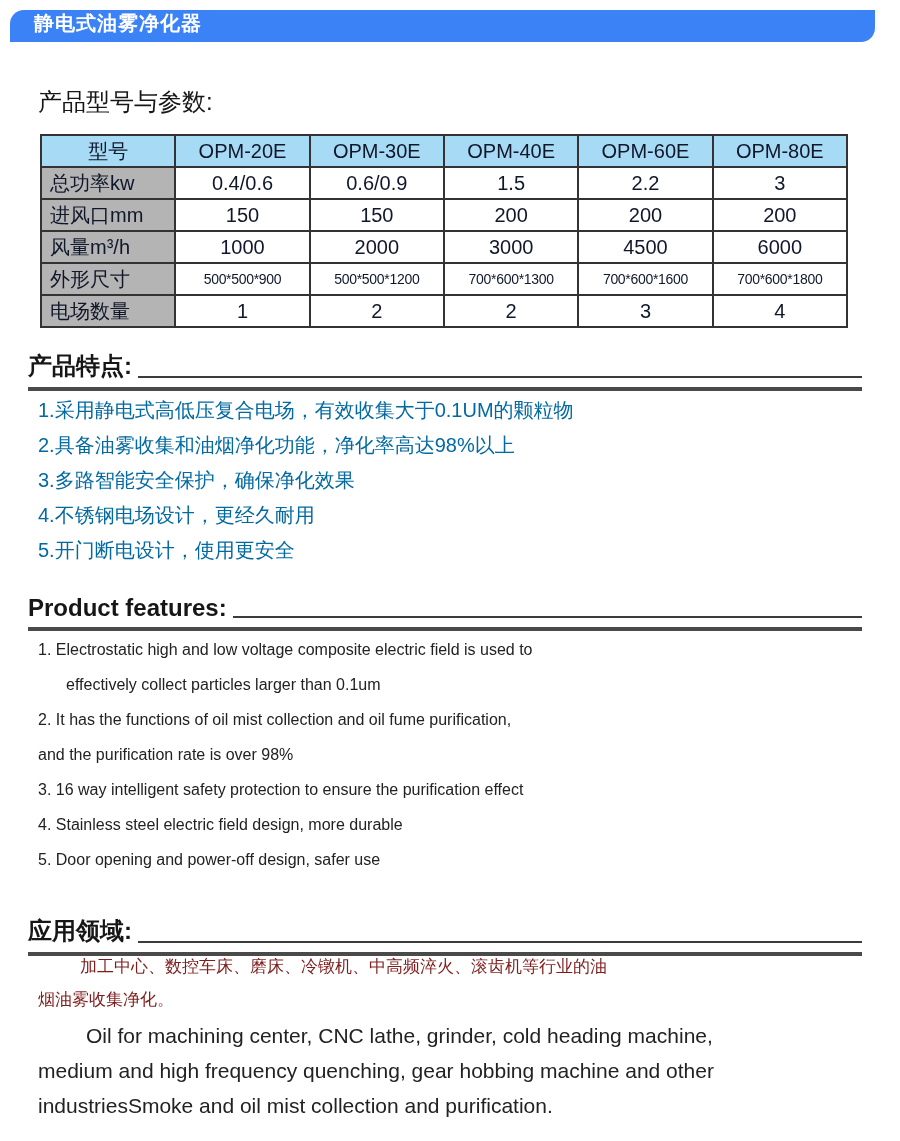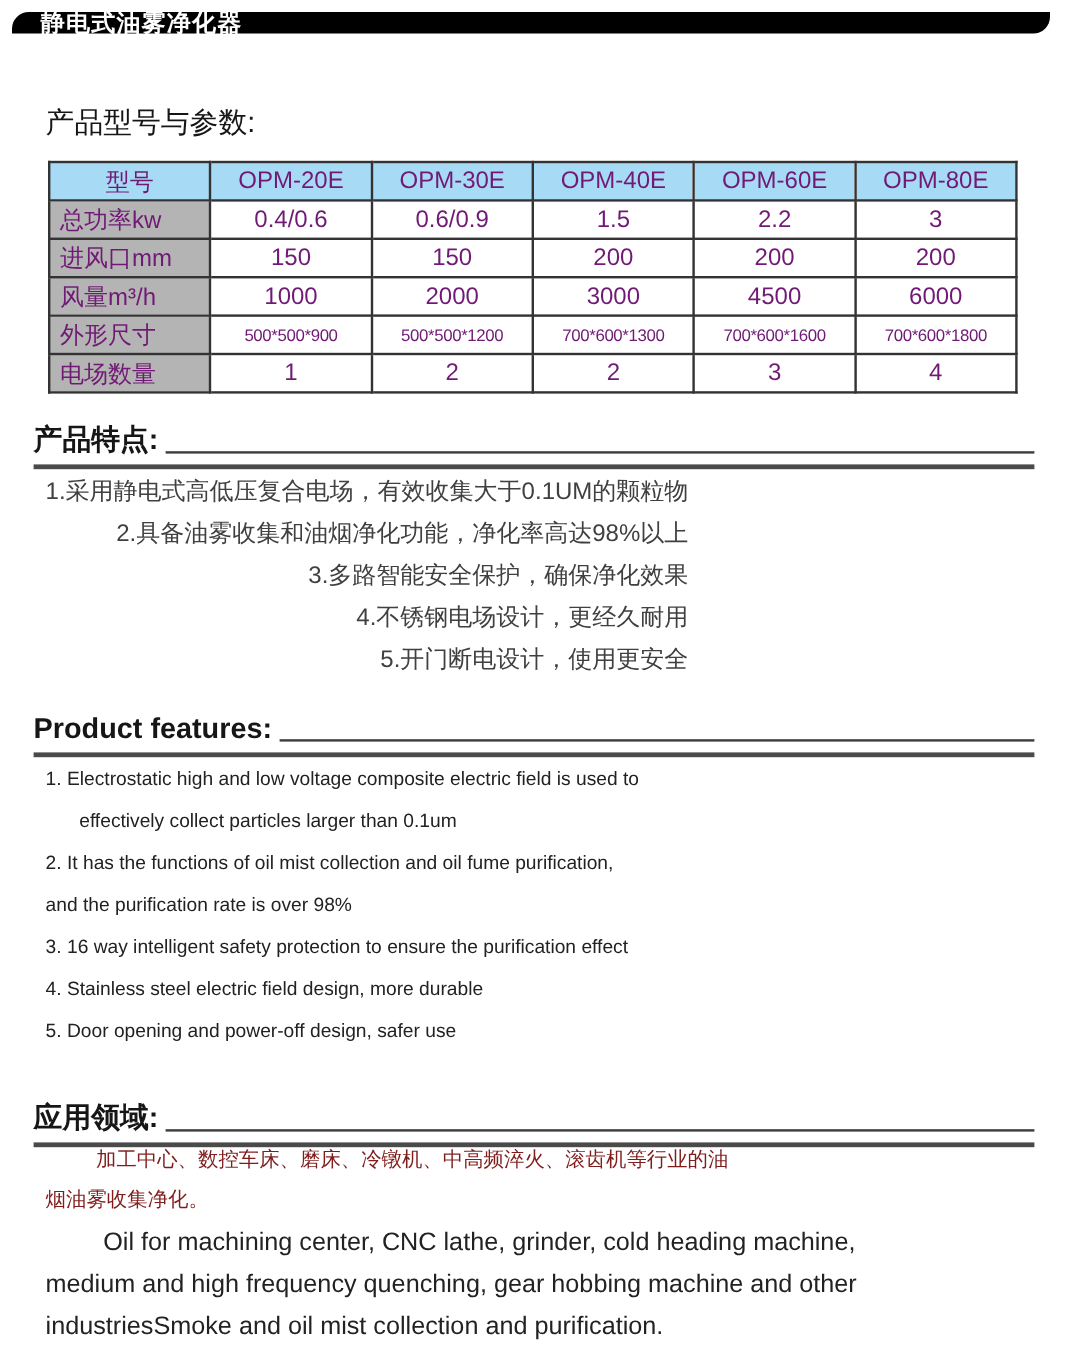--- a/index.html
+++ b/index.html
@@ -16,25 +16,25 @@
     background: #ffffff;
     overflow: hidden;
   }
 
   
   .title-bar {
     position: absolute;
     left: 10px;
     top: 10px;
     width: 865px;
-    height: 18px;
-    background: #000000;
+    height: 32px;
+    background: #3b82f6;
     border-radius: 14px 0 14px 0;
     display: flex;
-    align-items: center;
+    align-items: flex-start;
   }
   .title-bar span {
     color: #ffffff;
     font-size: 20px;
     font-weight: bold;
     margin-left: 24px;
     letter-spacing: 1px;
   }
 
   
@@ -84,21 +84,21 @@
     width: 808px;
     border-collapse: collapse;
     table-layout: fixed;
   }
   table.specs td {
     border: 2px solid #333333;
     height: 30px;
     text-align: center;
     vertical-align: middle;
     font-size: 20px;
-    color: #701a75;
+    color: #0f172a;
     padding: 0 1px;
     overflow: hidden;
     white-space: nowrap;
   }
   table.specs td.hdr {
     background: #a7daf4;
   }
   table.specs td.lbl {
     background: #b5b4b4;
     text-align: left;
@@ -109,22 +109,21 @@
     letter-spacing: -0.3px;
   }
 
   
   .cn-items {
     position: absolute;
     left: 38px;
     top: 393px;
     font-size: 20px;
     line-height: 35px;
-    color: #404040;
-    text-align: right;
+    color: #0369a1;
   }
   .en-items {
     position: absolute;
     left: 38px;
     top: 632px;
     font-size: 16px;
     line-height: 35px;
     color: #222222;
   }
   .en-items .indent { padding-left: 28px; }

